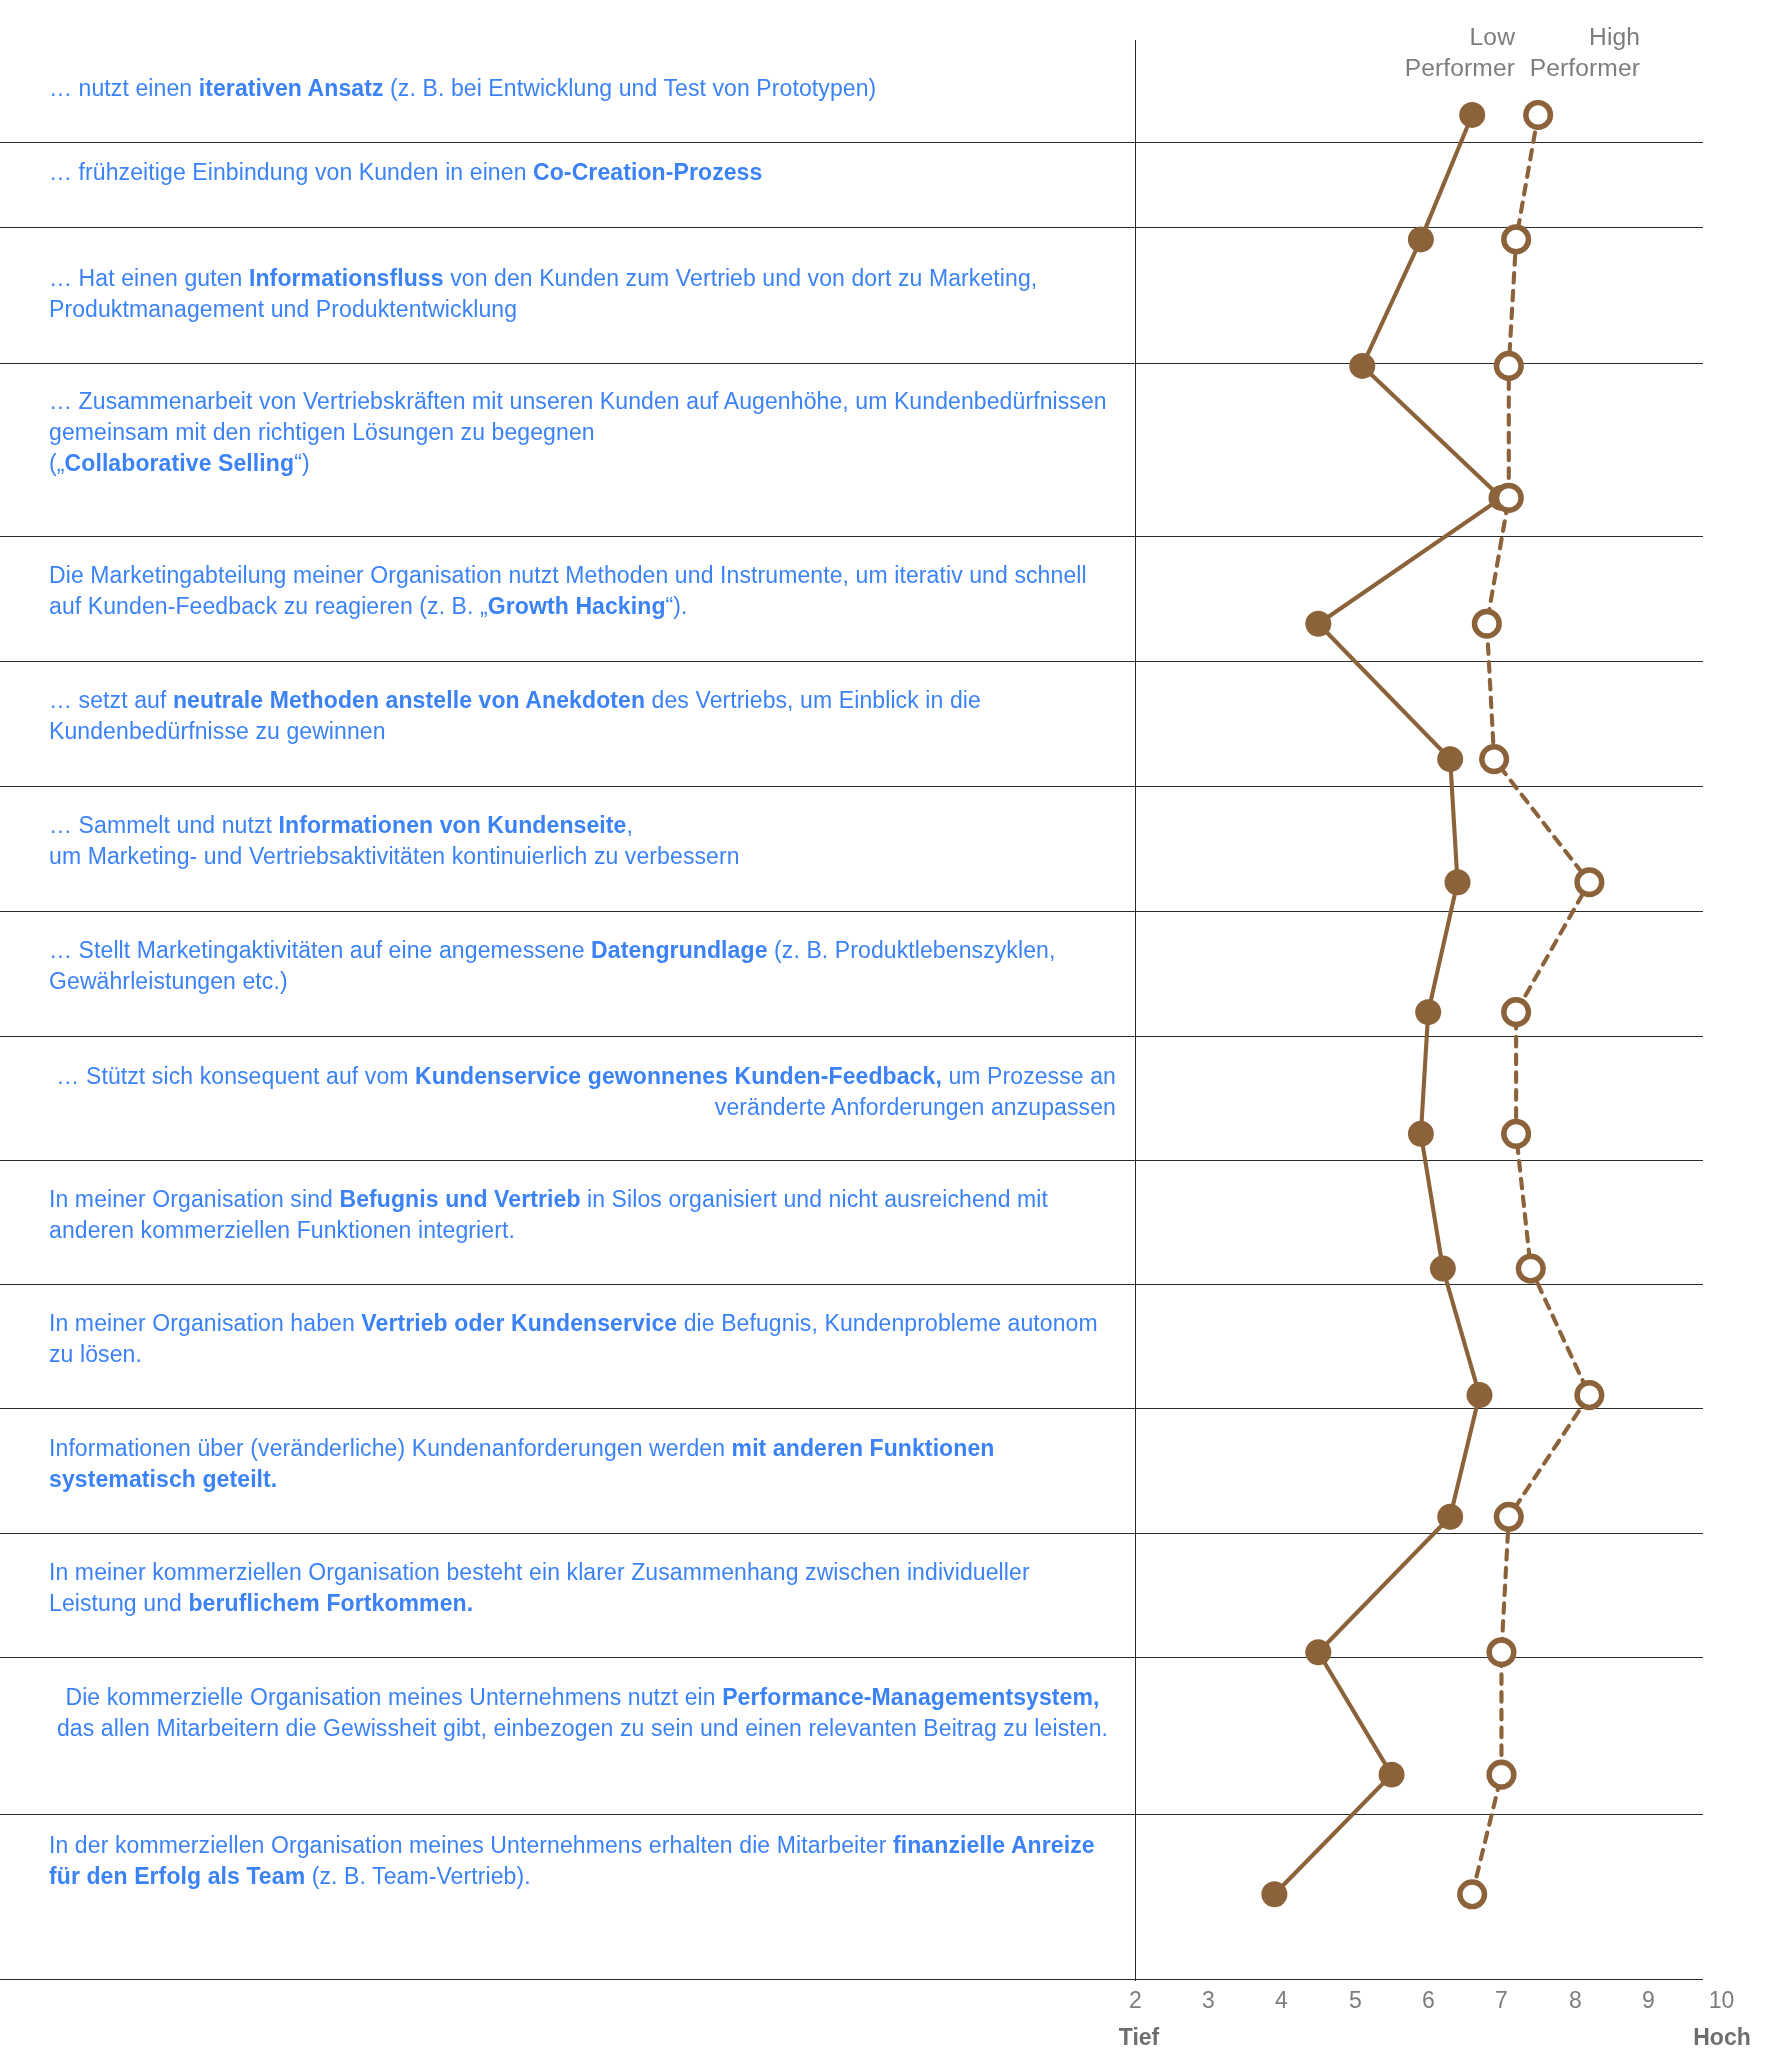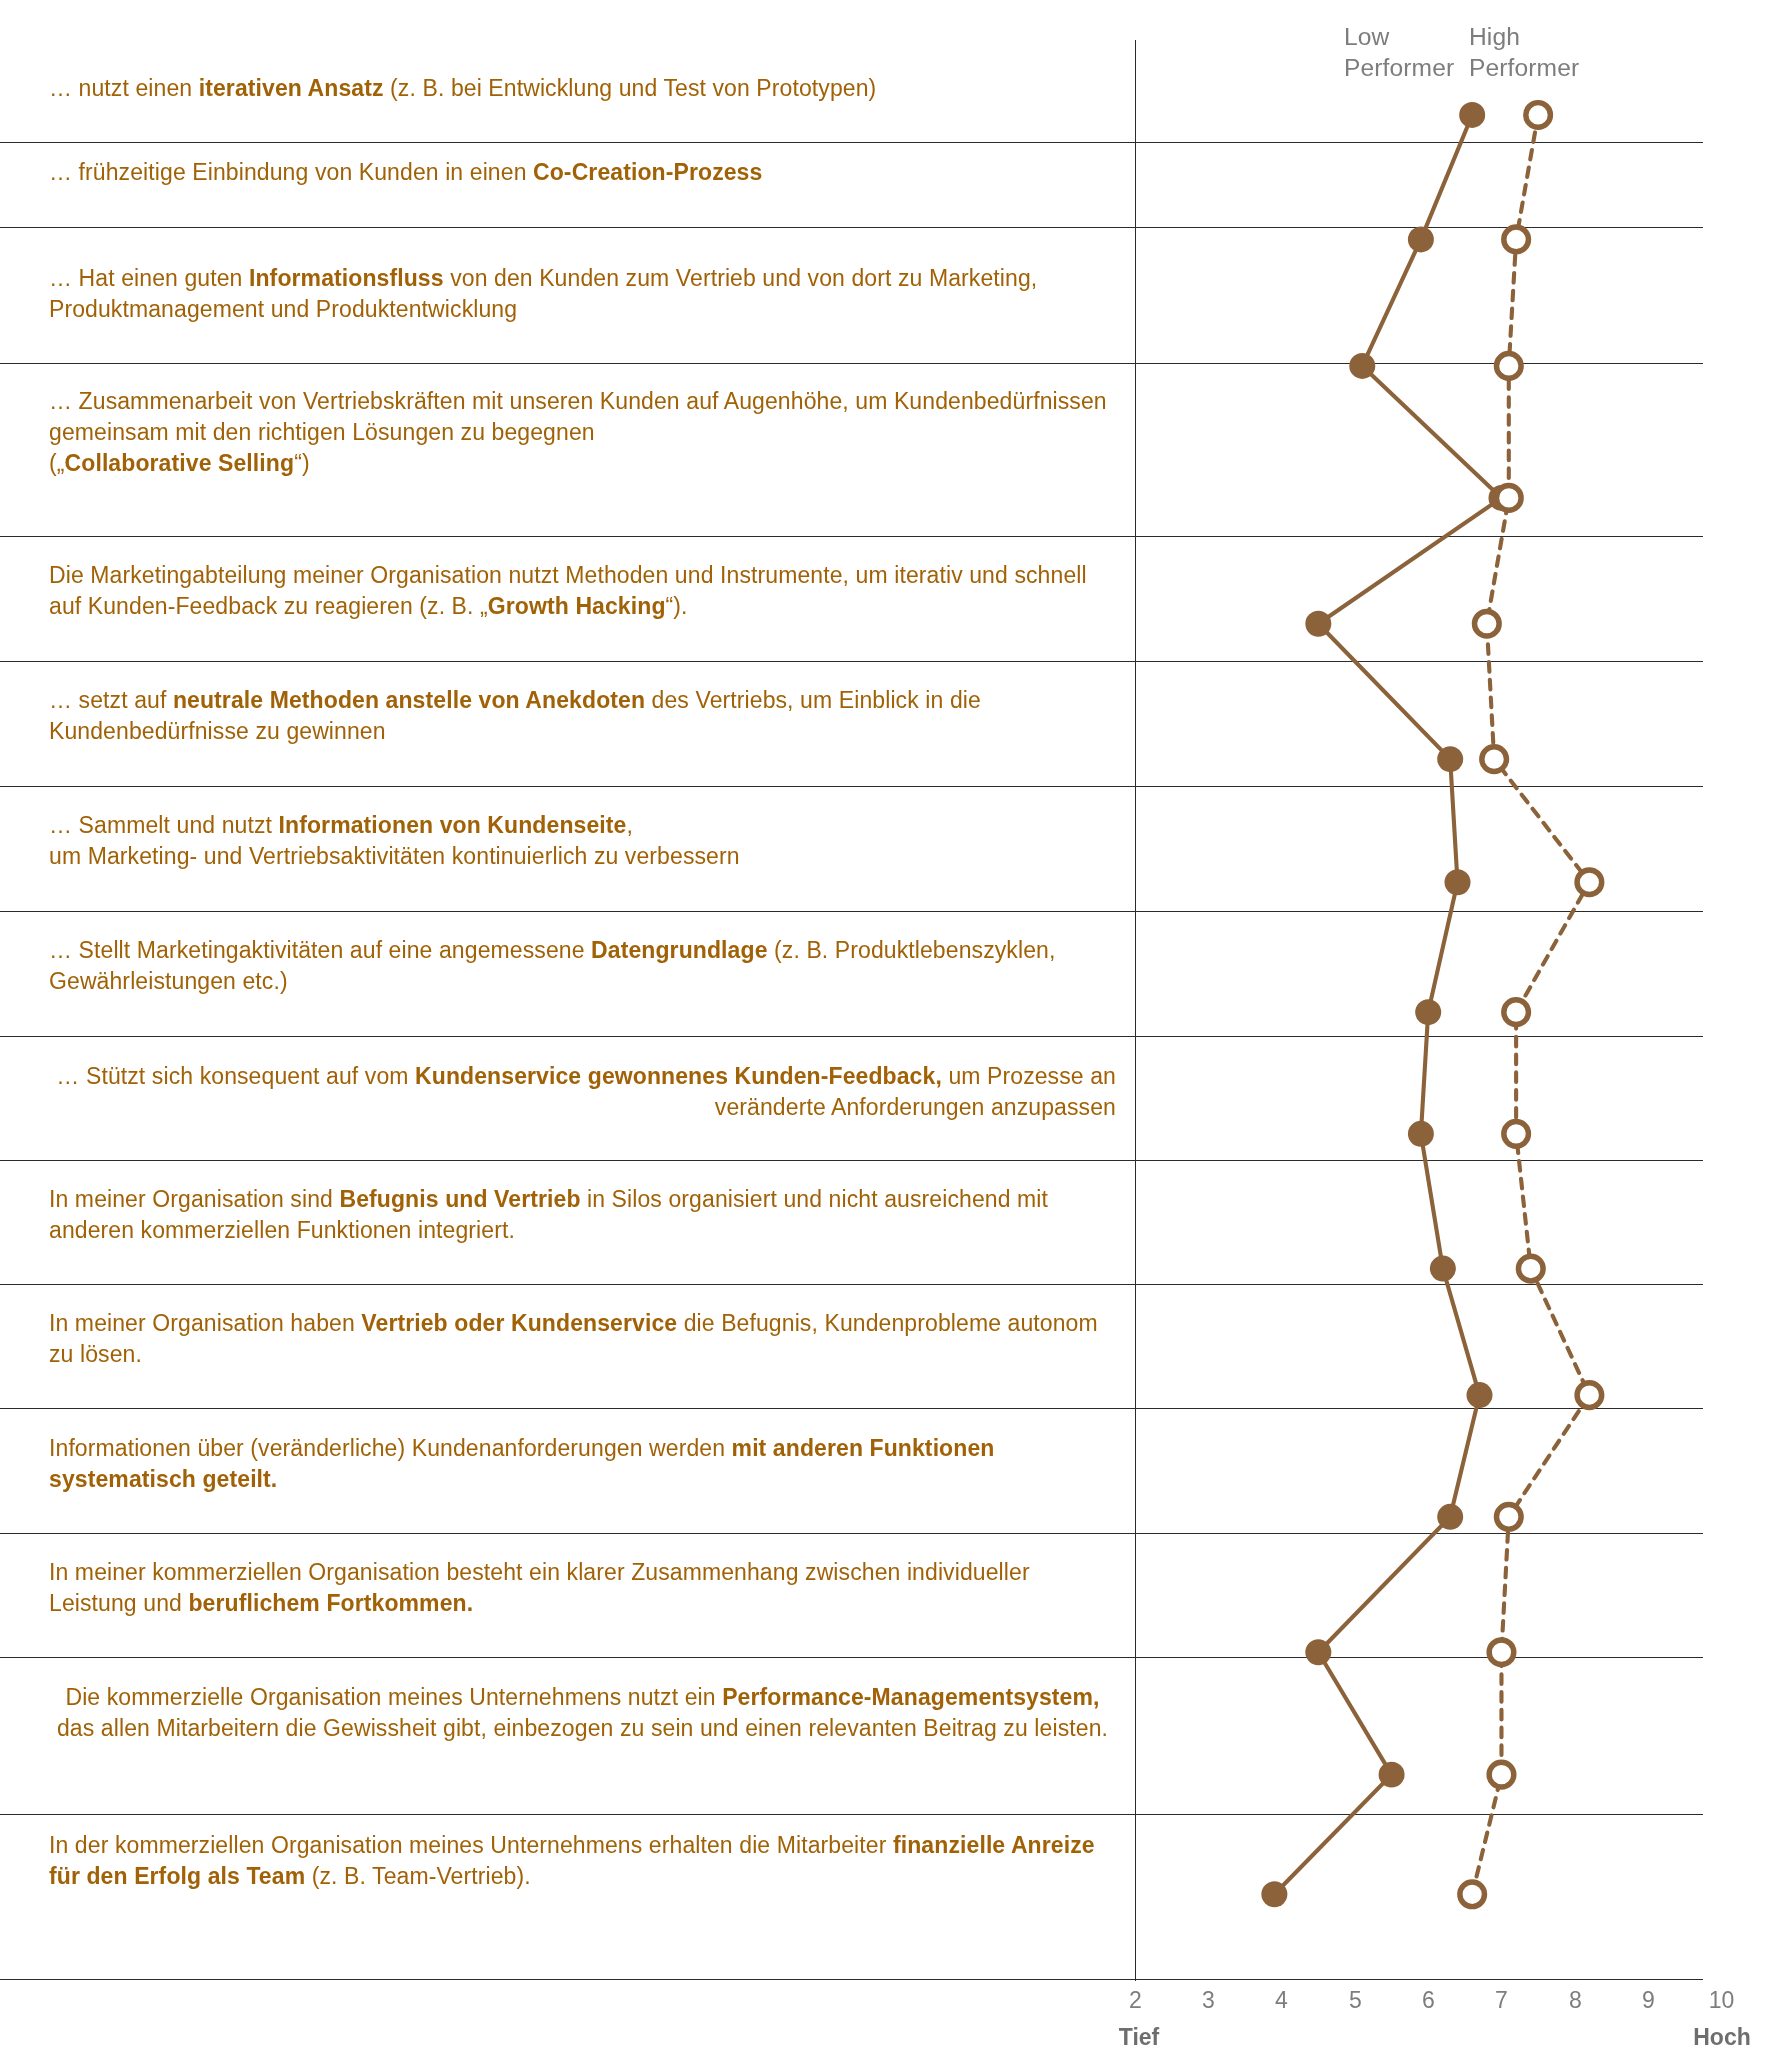--- a/index.html
+++ b/index.html
@@ -8,21 +8,21 @@
     background:#ffffff;
     font-family:"Liberation Sans", sans-serif;
     color:#1a1a1a;
     overflow:hidden;
   }
   #root{position:relative;width:1778px;height:2066px;}
 
   
   .col-head{
     position:absolute;
-    text-align:left;
+    text-align:right;
     color:#7d7d7d;
     font-size:24.6px;
     line-height:1.28;
     letter-spacing:0.1px;
     white-space:pre-line;
     font-weight:400;
   }
   #head-low  { left:1344px; top:20.5px; width:171px; }
   #head-high { left:1469px; top:20.5px; width:171px; }
 
@@ -34,21 +34,21 @@
     width:1703px;
     box-sizing:border-box;
     border-bottom:1.4px solid #2b2b2b;
   }
   .row .label{
     position:absolute;
     left:49px;
     width:1067px;
     font-size:23px;
     line-height:31px;
-    color:#a16207;
+    color:#3b82f6;
     letter-spacing:0.1px;
   }
   .row .label b{font-weight:700;}
 
   
   #vaxis{
     position:absolute;
     left:1135px;
     top:40px;
     width:1.4px;

